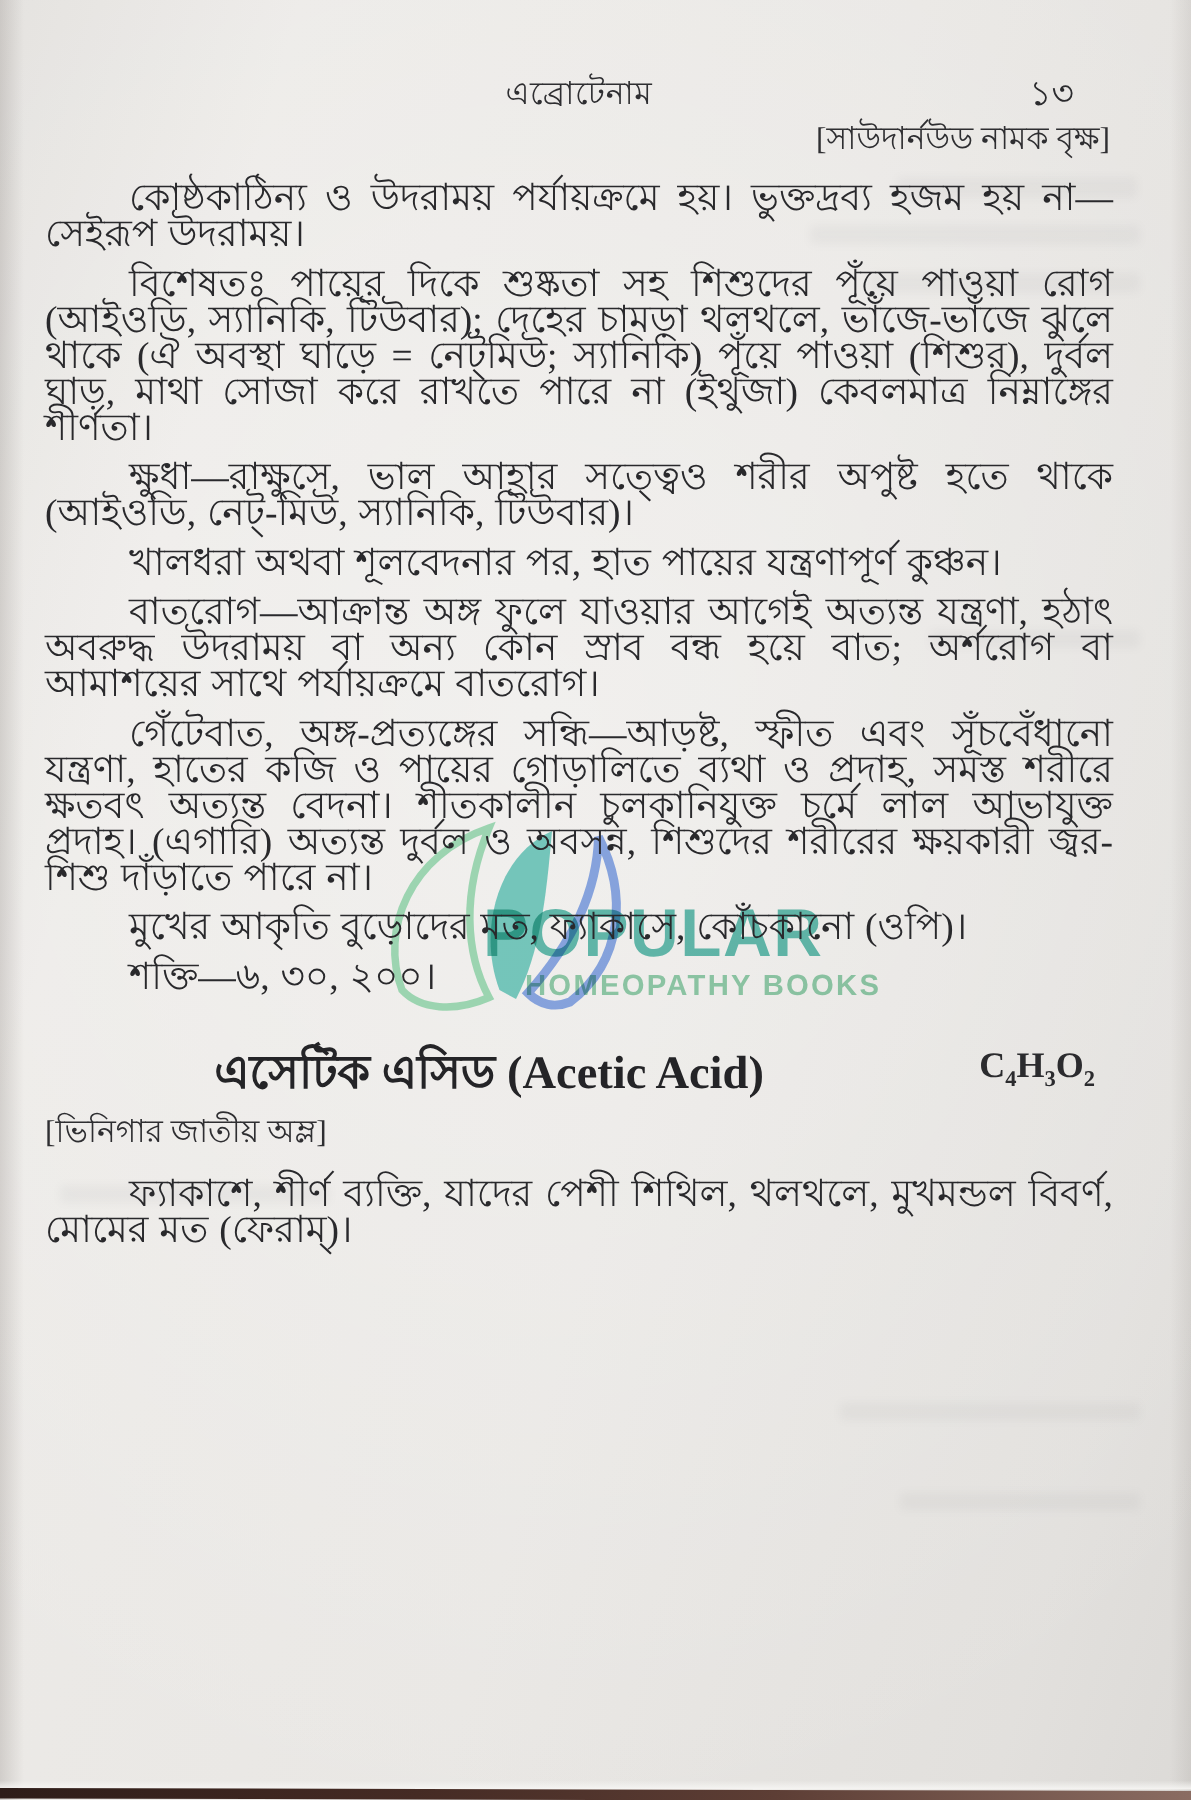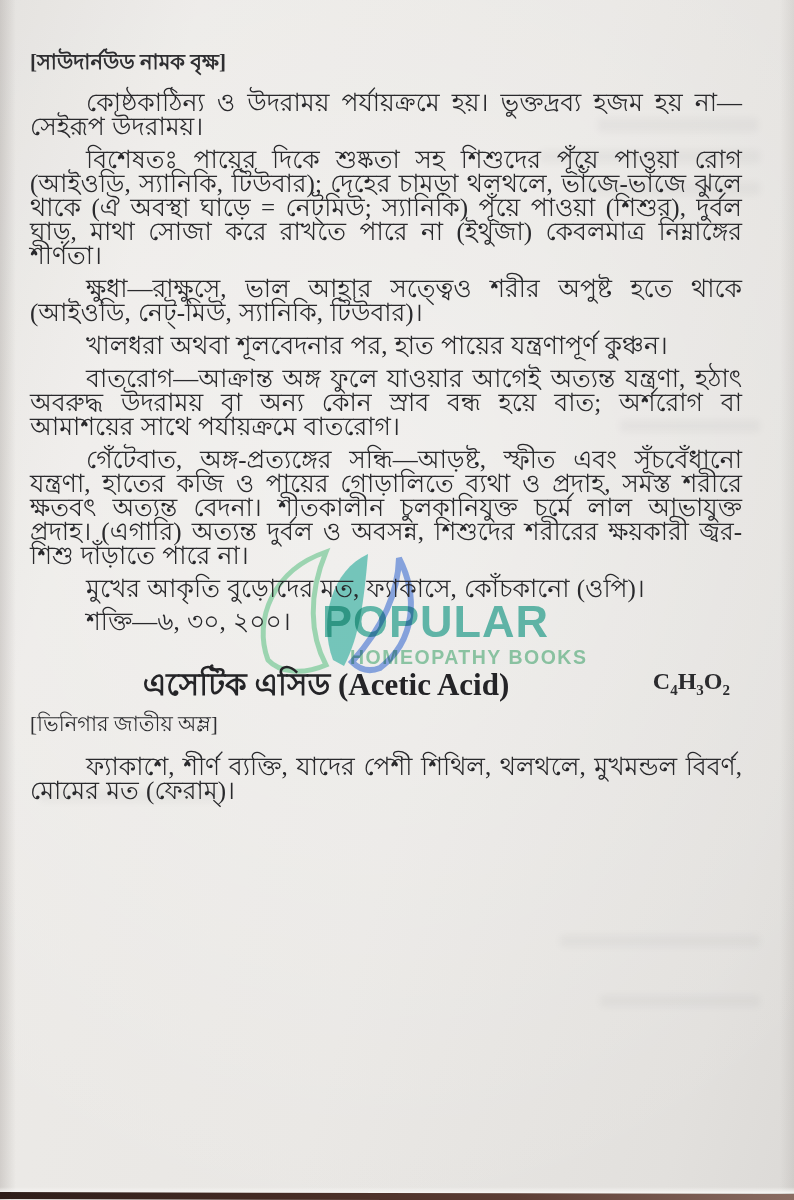--- a/index.html
+++ b/index.html
@@ -41,21 +41,21 @@
     position:absolute; left:0; right:0; text-align:center;
     letter-spacing:.5px; color:#2e2e31;
   }
   .page-number { position:absolute; right:26px; top:-2px; font-size:23px; }
 
   .sec1-title {
     text-align:center; font-weight:bold; font-size:31px;
     margin:10px 0 6px; color:#242427; letter-spacing:.5px;
   }
   .sec-sub { font-size:21px; color:#2e2e31; }
-  .sub-right { text-align:left; padding-right:2px; margin-bottom:10px;font-weight:bold; }
+  .sub-right { text-align:right; padding-right:2px; margin-bottom:10px; }
 
   p.body-para {
     font-size:25px; line-height:24px; text-align:justify;
     text-indent:56px; margin-bottom:9px; color:#29292c;
     word-spacing:1px;
   }
   p.body-para b { font-weight:normal; }
   p.no-just { text-align:left; }
 
   .sec2 { position:relative; margin-top:26px; }
@@ -118,20 +118,24 @@
   <svg class="watermark wm-logo" viewBox="0 0 185 160" xmlns="http://www.w3.org/2000/svg">
     <path d="M20 120 C 5 80, 25 30, 78 12 C 60 55, 62 95, 78 125 C 55 135, 32 133, 20 120 Z" fill="none" stroke="#6cc58f" stroke-width="5" opacity=".75"></path>
     <path d="M85 120 C 70 80, 84 30, 120 14 C 116 60, 112 95, 96 126 Z" fill="#2fae9d" opacity=".75"></path>
     <path d="M104 122 C 128 95, 150 60, 151 18 C 170 55, 168 100, 132 128 C 122 132, 112 130, 104 122 Z" fill="none" stroke="#3f6fd1" stroke-width="6" opacity=".7"></path>
   </svg>
   <div class="watermark wm-line1">POPULAR</div>
   <div class="watermark wm-line2">HOMEOPATHY BOOKS</div>
 
   <div class="content">
 
+    <div class="running-head">
+      <div class="running-title">এব্রোটেনাম</div>
+      <div class="page-number">১৩</div>
+    </div>
 
     <div>
       <div class="sec-sub sub-right">[সাউদার্নউড নামক বৃক্ষ]</div>
 
       <p class="body-para"><b></b><span>কোষ্ঠকাঠিন্য ও উদরাময় পর্যায়ক্রমে হয়। ভুক্তদ্রব্য হজম হয় না—সেইরূপ উদরাময়।</span></p>
       <p class="body-para"><b></b><span>বিশেষতঃ পায়ের দিকে শুষ্কতা সহ শিশুদের পূঁয়ে পাওয়া রোগ (আইওডি, স্যানিকি, টিউবার); দেহের চামড়া থলথলে, ভাঁজে-ভাঁজে ঝুলে থাকে (ঐ অবস্থা ঘাড়ে = নেট্‌মিউ; স্যানিকি) পূঁয়ে পাওয়া (শিশুর), দুর্বল ঘাড়, মাথা সোজা করে রাখতে পারে না (ইথুজা) কেবলমাত্র নিম্নাঙ্গের শীর্ণতা।</span></p>
       <p class="body-para"><b>ক্ষুধা</b><span>—রাক্ষুসে, ভাল আহার সত্ত্বেও শরীর অপুষ্ট হতে থাকে (আইওডি, নেট্-মিউ, স্যানিকি, টিউবার)।</span></p>
       <p class="body-para"><b></b><span>খালধরা অথবা শূলবেদনার পর, হাত পায়ের যন্ত্রণাপূর্ণ কুঞ্চন।</span></p>
       <p class="body-para"><b>বাতরোগ</b><span>—আক্রান্ত অঙ্গ ফুলে যাওয়ার আগেই অত্যন্ত যন্ত্রণা, হঠাৎ অবরুদ্ধ উদরাময় বা অন্য কোন স্রাব বন্ধ হয়ে বাত; অর্শরোগ বা আমাশয়ের সাথে পর্যায়ক্রমে বাতরোগ।</span></p>
       <p class="body-para"><b></b><span>গেঁটেবাত, অঙ্গ-প্রত্যঙ্গের সন্ধি—আড়ষ্ট, স্ফীত এবং সূঁচবেঁধানো যন্ত্রণা, হাতের কজি ও পায়ের গোড়ালিতে ব্যথা ও প্রদাহ, সমস্ত শরীরে ক্ষতবৎ অত্যন্ত বেদনা। শীতকালীন চুলকানিযুক্ত চর্মে লাল আভাযুক্ত প্রদাহ। (এগারি) অত্যন্ত দুর্বল ও অবসন্ন, শিশুদের শরীরের ক্ষয়কারী জ্বর-শিশু দাঁড়াতে পারে না।</span></p>

